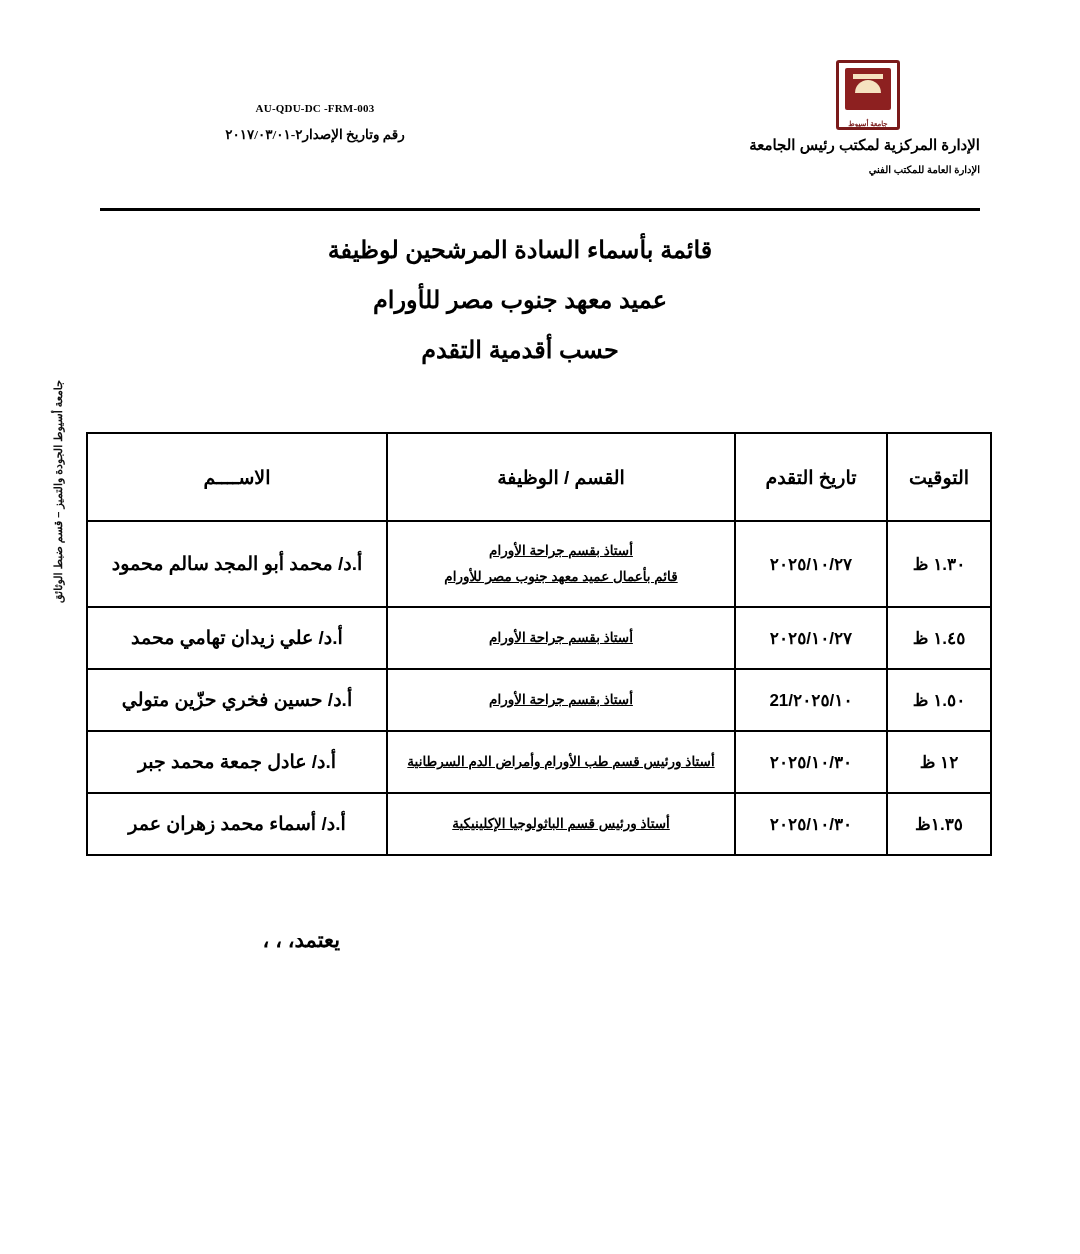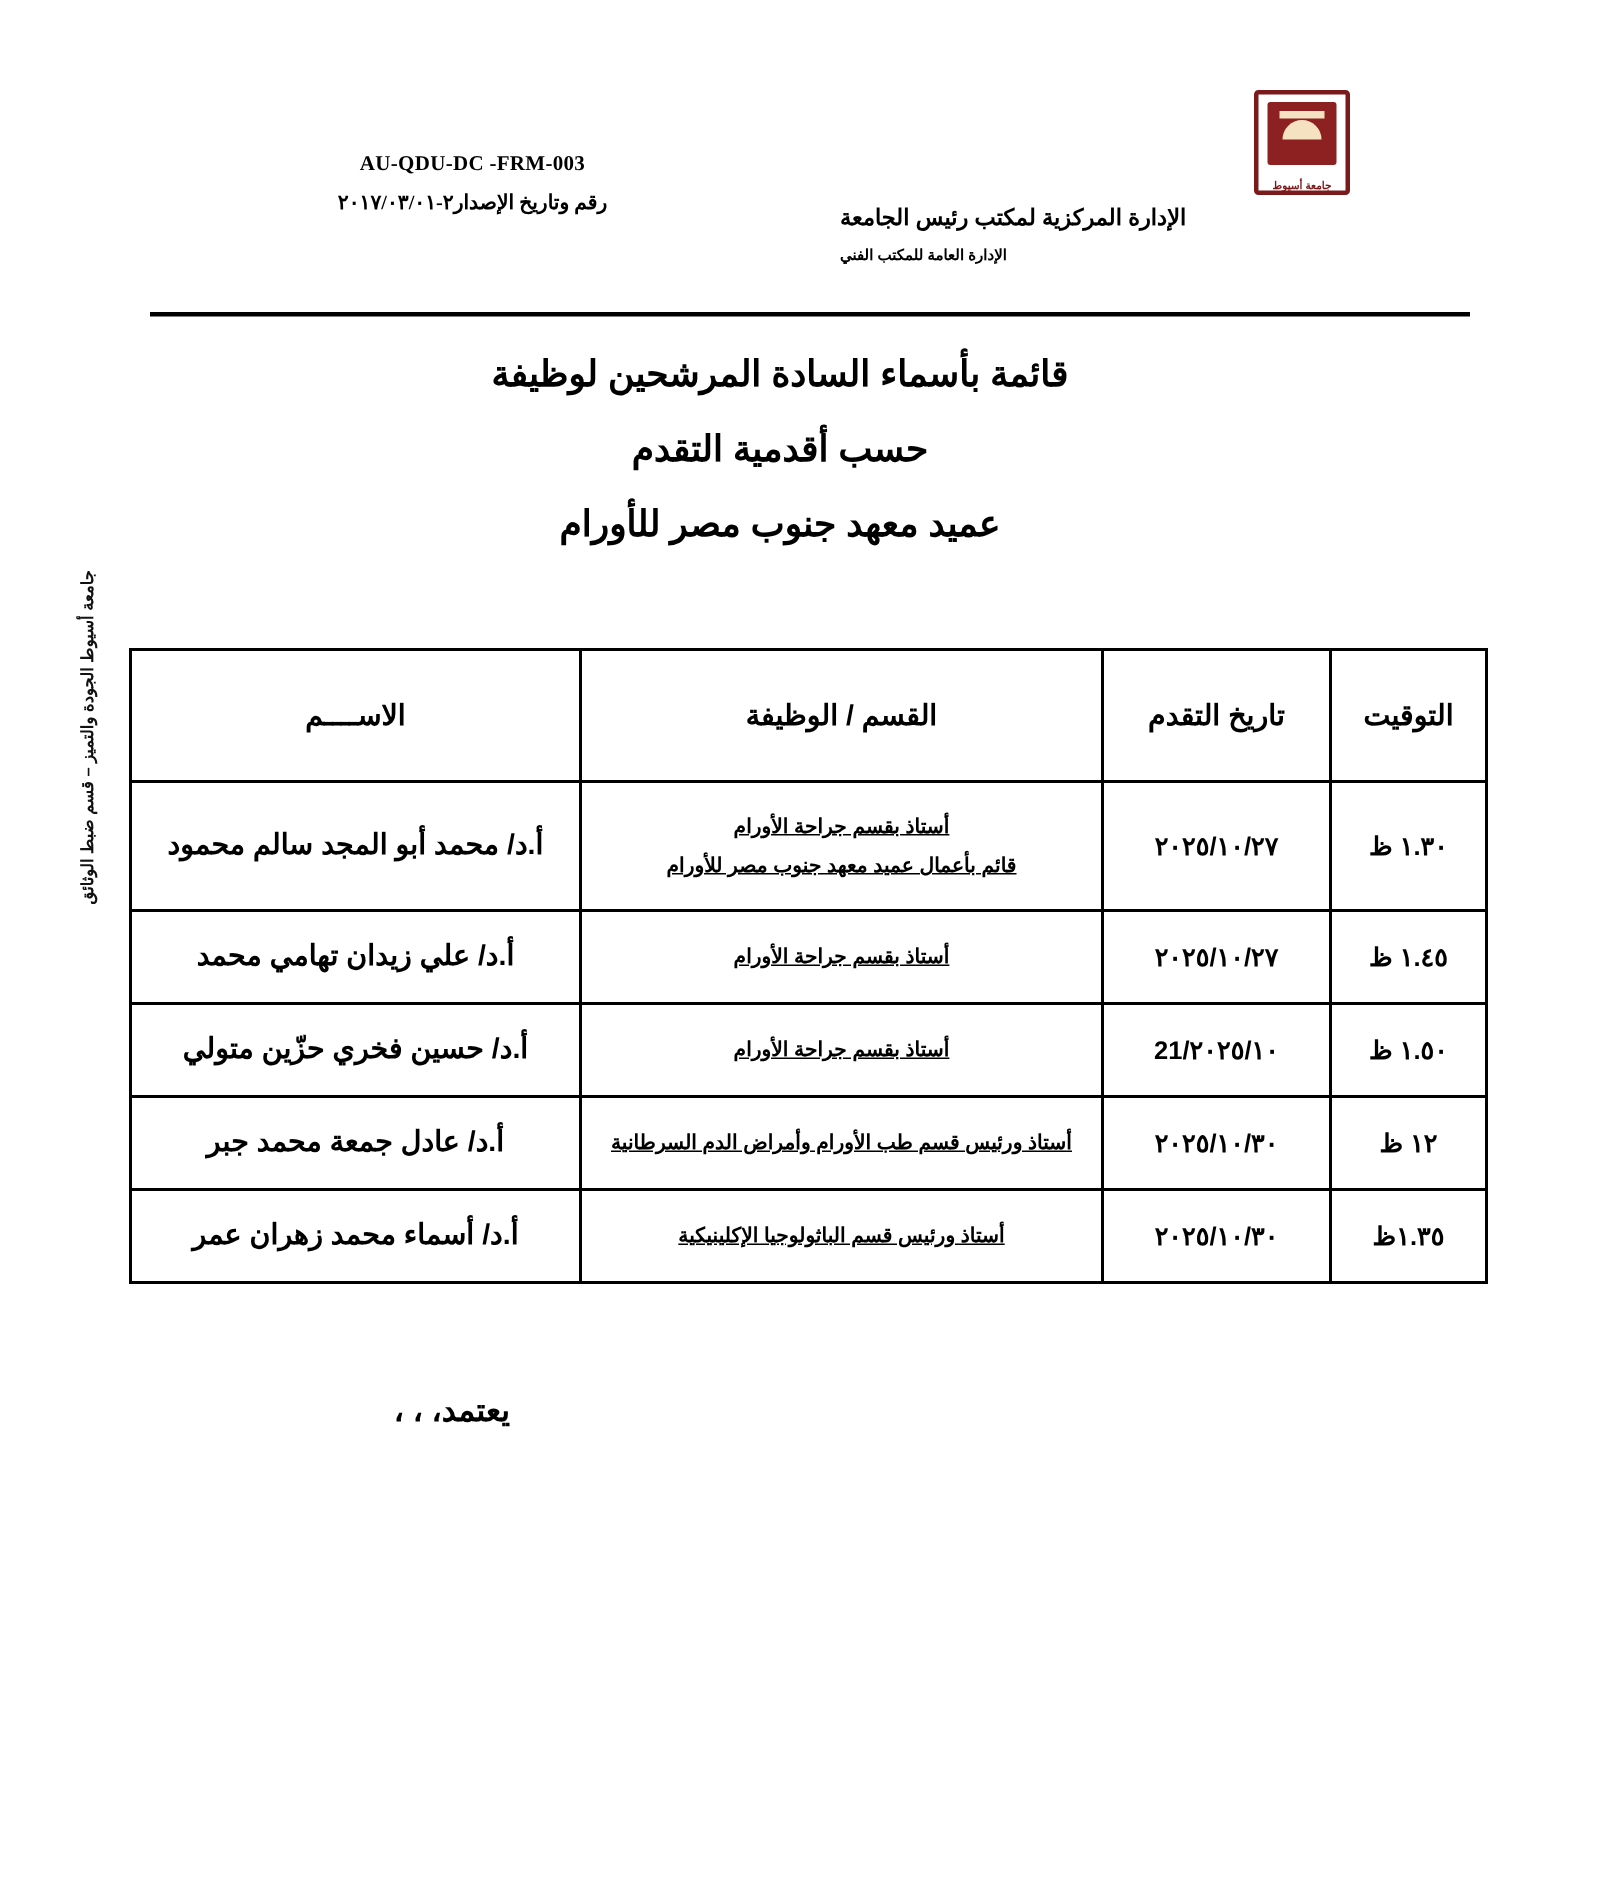--- a/index.html
+++ b/index.html
@@ -26,40 +26,40 @@
   }
   .form-code {
     position: absolute;
     top: 42px;
     left: 150px;
     width: 330px;
     text-align: center;
     direction: ltr;
     font-family: "Liberation Serif", serif;
     font-weight: bold;
-    font-size: 14px;
+    font-size: 11px;
     letter-spacing: 0.2px;
   }
   .form-date {
     position: absolute;
     top: 66px;
     left: 140px;
     width: 350px;
     text-align: center;
     direction: rtl;
     font-family: "Liberation Serif", serif;
     font-weight: bold;
     font-size: 13.5px;
   }
   .org-block {
     position: absolute;
     top: 76px;
     right: 100px;
     width: 420px;
-    text-align: left;
+    text-align: right;
     direction: rtl;
   }
   .org-line1 {
     font-size: 15px;
     font-weight: bold;
     margin-bottom: 10px;
   }
   .org-line2 {
     font-size: 10px;
     font-weight: bold;
@@ -238,22 +238,22 @@
   <div class="org-block">
     <div class="org-line1">الإدارة المركزية لمكتب رئيس الجامعة</div>
     <div class="org-line2">الإدارة العامة للمكتب الفني</div>
   </div>
 
   <div class="header-rule"></div>
 </div>
 
 <div class="title-block">
   <div class="title-line">قائمة بأسماء السادة المرشحين لوظيفة</div>
+  <div class="title-line">عميد معهد جنوب مصر للأورام</div>
   <div class="title-line">حسب أقدمية التقدم</div>
-  <div class="title-line">عميد معهد جنوب مصر للأورام</div>
 </div>
 
 <div class="table-wrap">
   <table class="list">
     <colgroup>
       <col class="c-time">
       <col class="c-date">
       <col class="c-pos">
       <col class="c-name">
     </colgroup>

